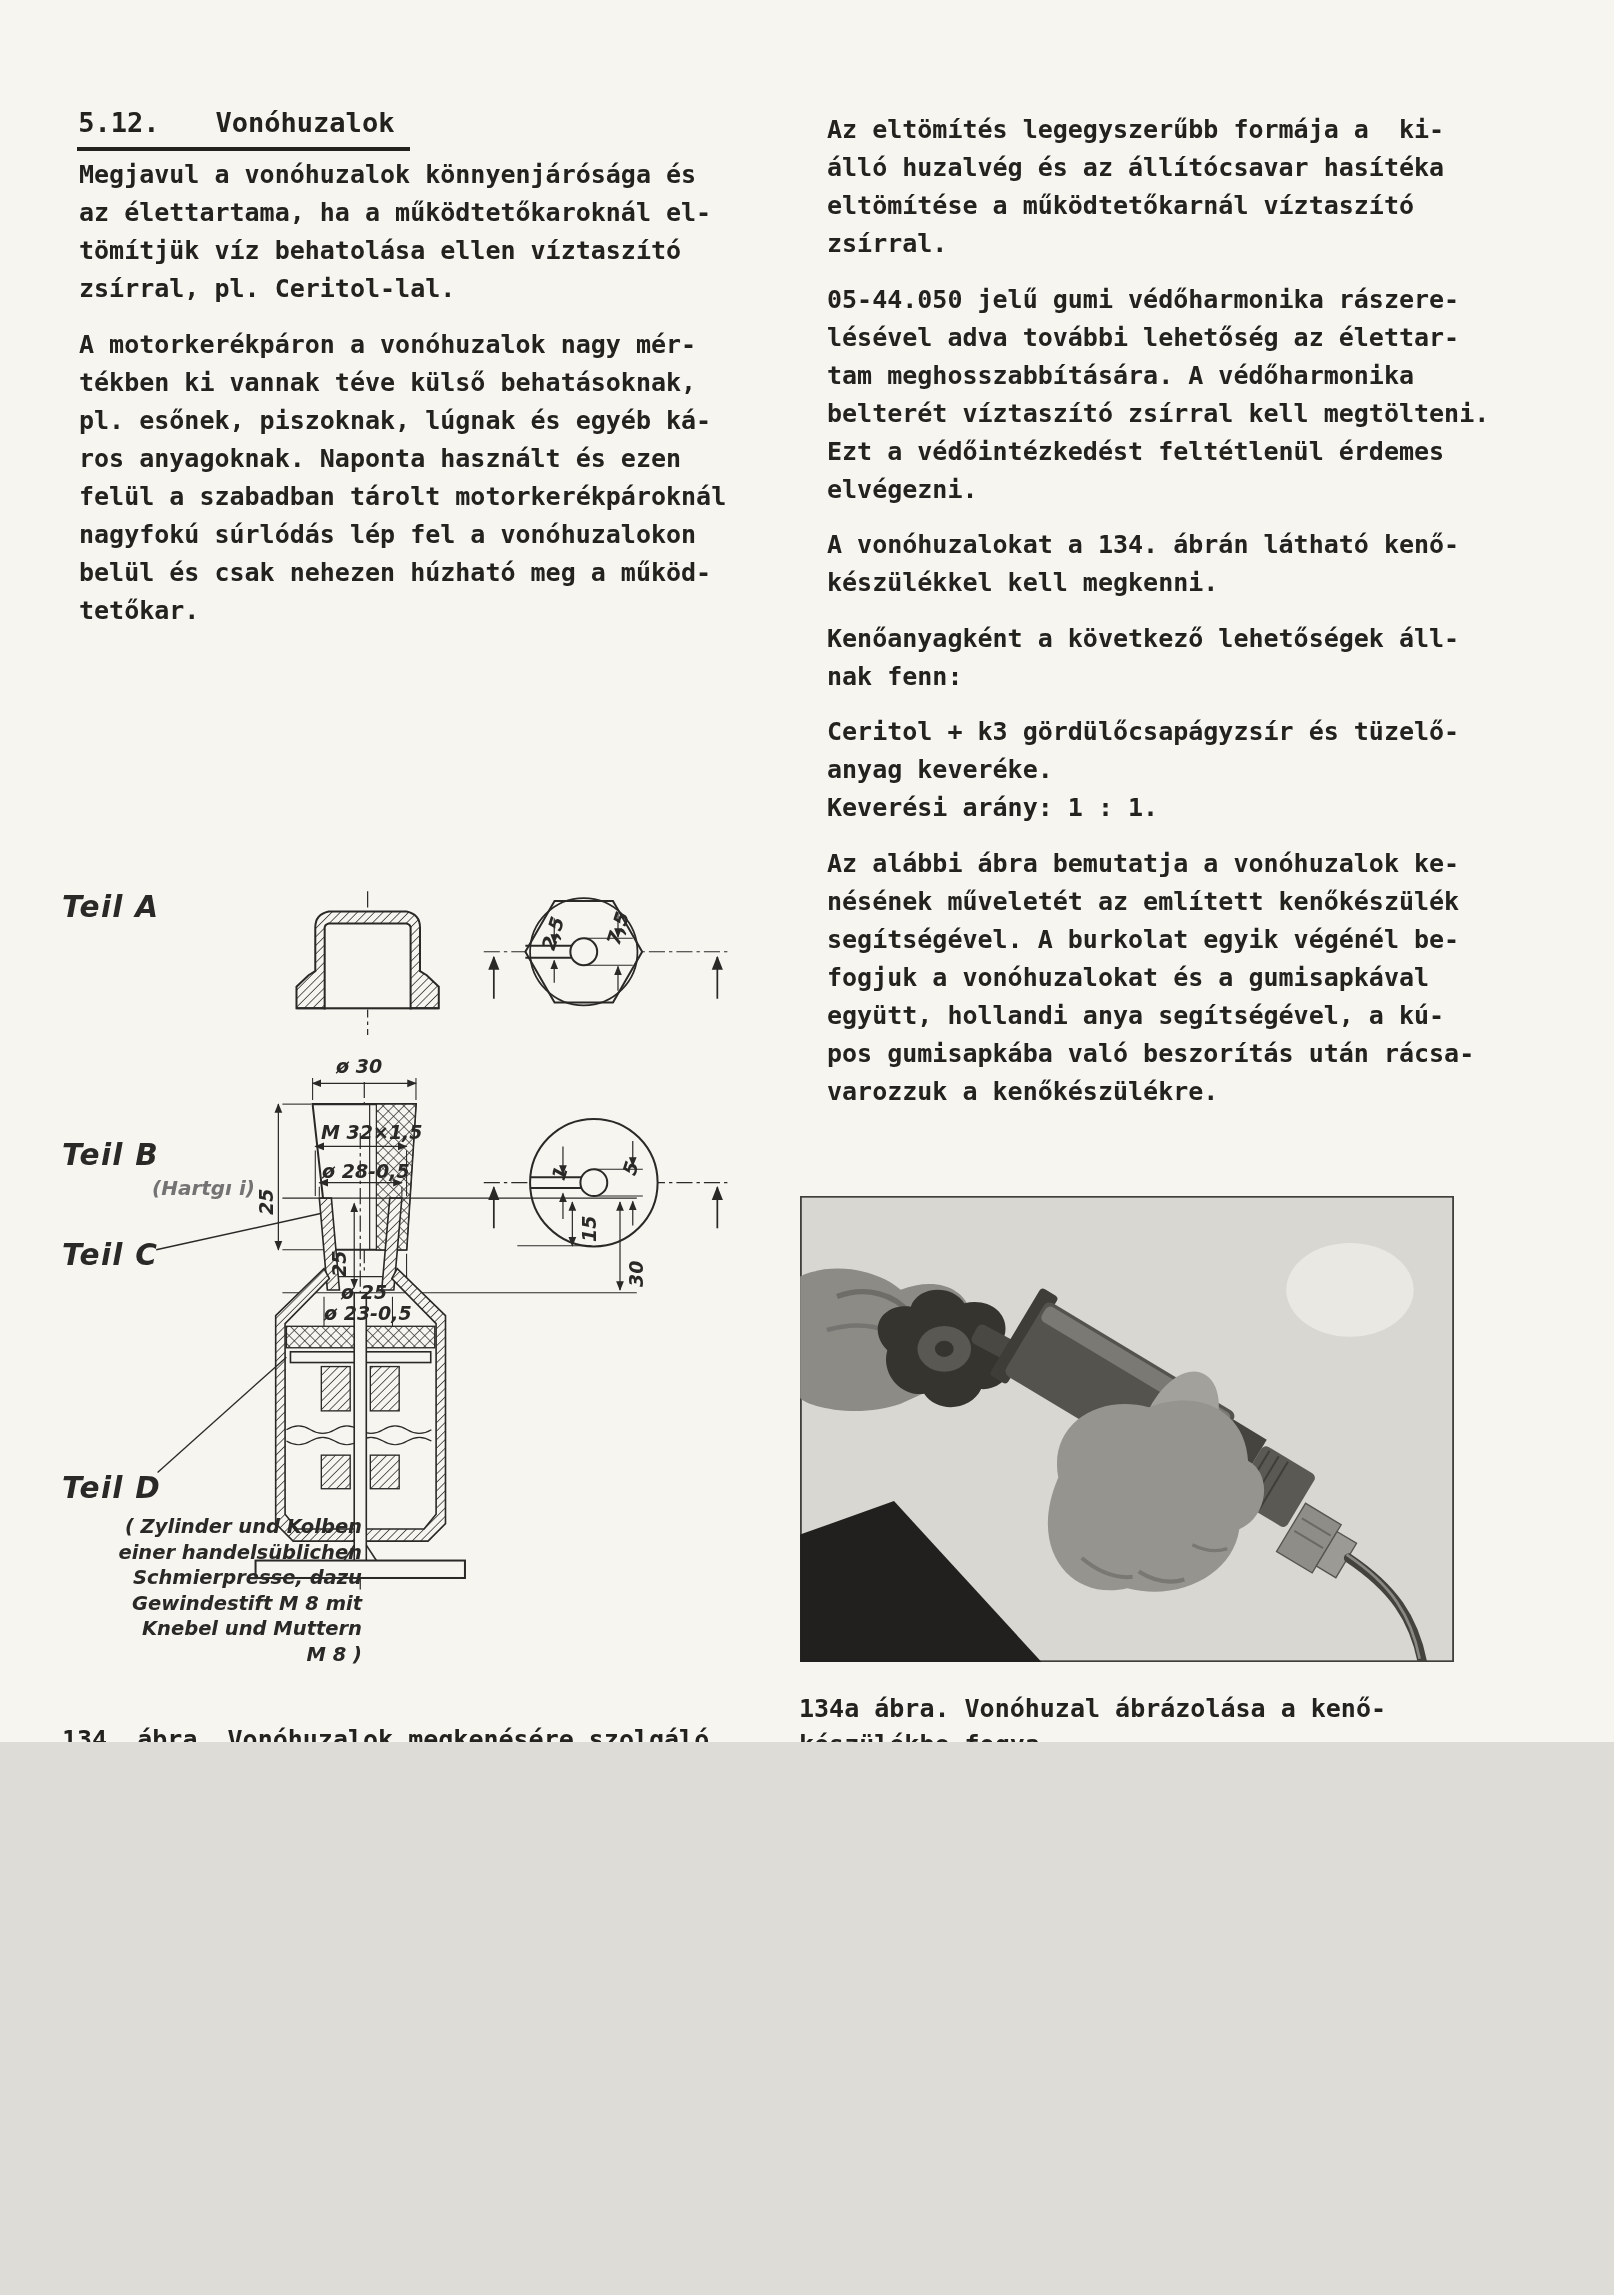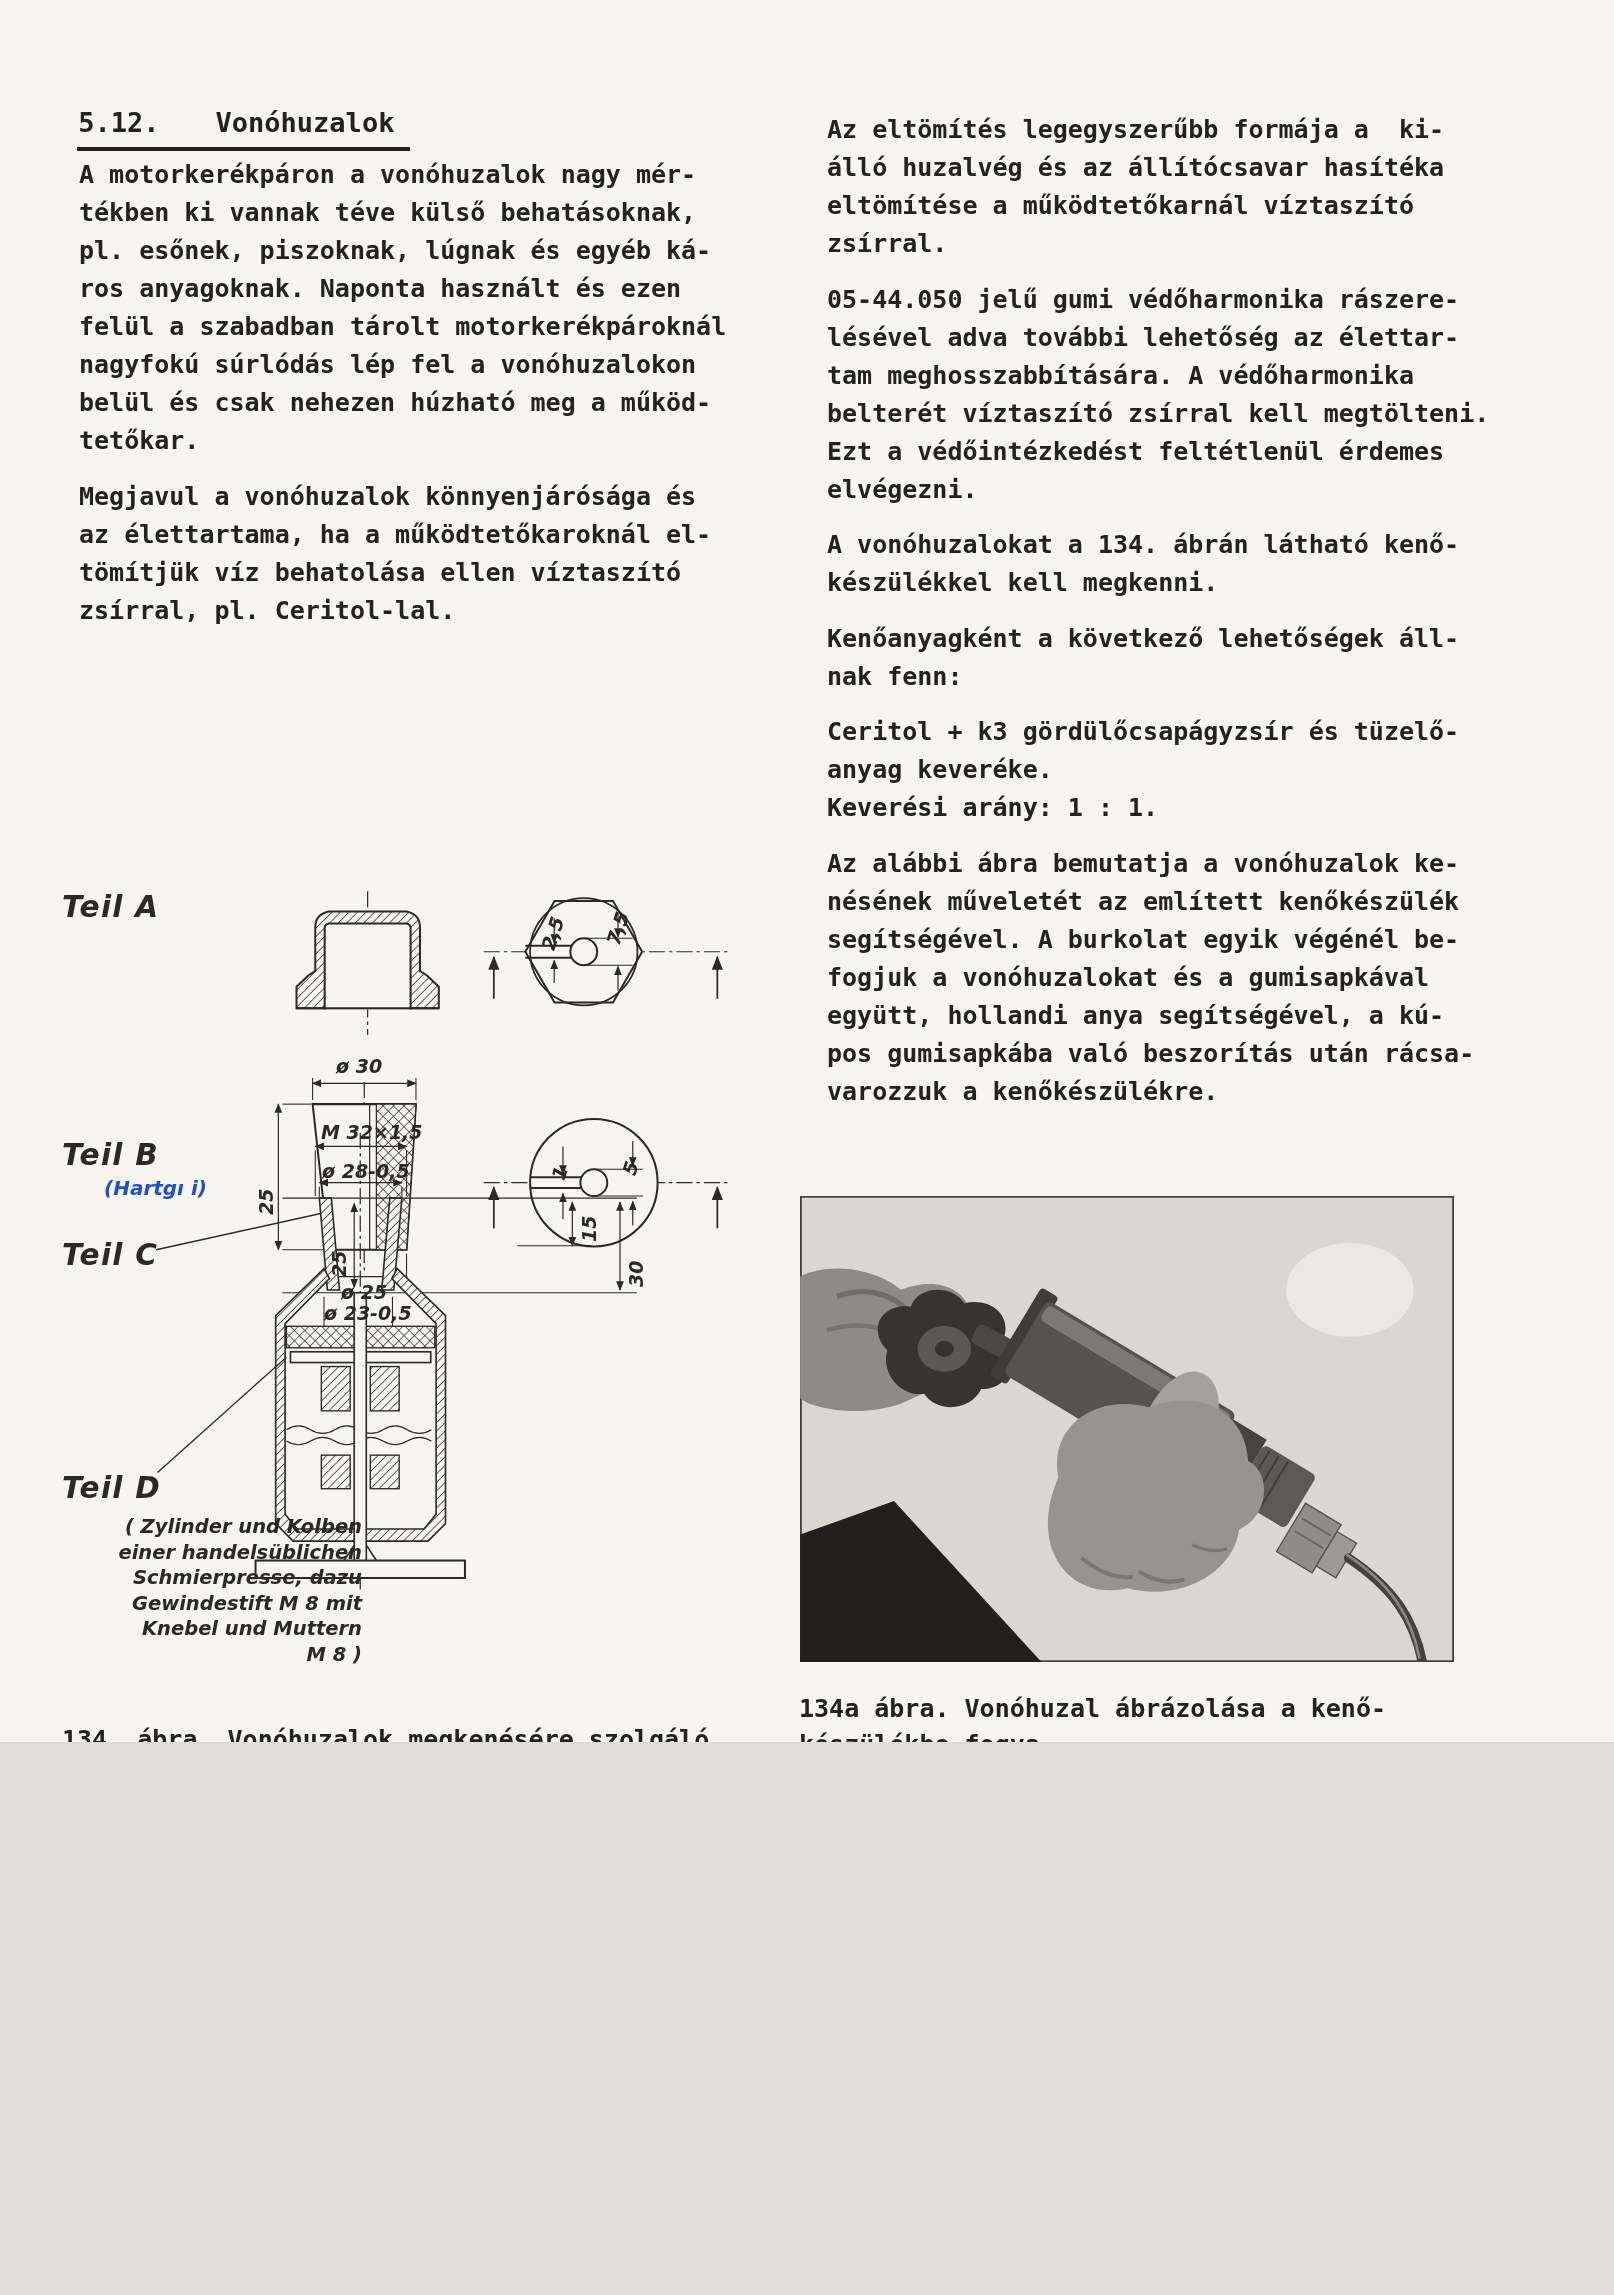--- a/index.html
+++ b/index.html
@@ -15,21 +15,21 @@
   }
   .heading .num{margin-right:56px;}
   .col{position:absolute;}
   .col p{margin:0 0 17.5px 0;font-size:25px;line-height:38px;}
   .left-col{left:79px;top:156px;width:678px;}
   .right-col{left:827px;top:111px;width:762px;}
   
   .fig134{position:absolute;left:54px;top:839px;width:685px;height:839px;text-align:right;}
   .fig134 svg{position:absolute;left:0;top:0;}
   .teil{position:absolute;font:italic 700 29.5px "DejaVu Sans", sans-serif;letter-spacing:1.3px;color:#2a2927;white-space:pre;}
-  .teil-sub{position:absolute;font:italic 700 20px "DejaVu Sans", sans-serif;color:#1d4ed8;white-space:pre;}
+  .teil-sub{position:absolute;font:italic 700 20px "DejaVu Sans", sans-serif;color:#737373;white-space:pre;margin-left:48px;}
   .teil-note{position:absolute;font:italic 700 19.5px "DejaVu Sans", sans-serif;line-height:25.5px;color:#2a2927;white-space:pre-wrap;width:262px;}
   .dimlab{position:absolute;font:italic 700 19px "DejaVu Sans", sans-serif;color:#2a2927;white-space:pre;}
   .rot90{transform:rotate(-90deg);transform-origin:0 0;}
   .rot72{transform:rotate(-72deg);transform-origin:0 0;}
   
   .photo{position:absolute;left:800px;top:1196px;width:654px;height:466px;}
   
   .caption{position:absolute;font-size:25px;line-height:36px;font-weight:700;white-space:pre-wrap;}
   .cap-left{left:62px;top:1722px;width:725px;}
   .cap-right{left:799px;top:1691px;width:765px;}
@@ -39,32 +39,32 @@
 <body>
 
 <div class="page">
 
   <div class="heading tw">
     <span class="num">5.12.</span>
     <span>Vonóhuzalok</span>
   </div>
 
   <div class="col left-col">
+    <p class="tw">Megjavul a vonóhuzalok könnyenjárósága és
+az élettartama, ha a működtetőkaroknál el-
+tömítjük víz behatolása ellen víztaszító
+zsírral, pl. Ceritol-lal.</p>
     <p class="tw">A motorkerékpáron a vonóhuzalok nagy mér-
 tékben ki vannak téve külső behatásoknak,
 pl. esőnek, piszoknak, lúgnak és egyéb ká-
 ros anyagoknak. Naponta használt és ezen
 felül a szabadban tárolt motorkerékpároknál
 nagyfokú súrlódás lép fel a vonóhuzalokon
 belül és csak nehezen húzható meg a működ-
 tetőkar.</p>
-    <p class="tw">Megjavul a vonóhuzalok könnyenjárósága és
-az élettartama, ha a működtetőkaroknál el-
-tömítjük víz behatolása ellen víztaszító
-zsírral, pl. Ceritol-lal.</p>
   </div>
 
   <div class="col right-col">
     <p class="tw">Az eltömítés legegyszerűbb formája a  ki-
 álló huzalvég és az állítócsavar hasítéka
 eltömítése a működtetőkarnál víztaszító
 zsírral.</p>
     <p class="tw">05-44.050 jelű gumi védőharmonika rászere-
 lésével adva további lehetőség az élettar-
 tam meghosszabbítására. A védőharmonika

